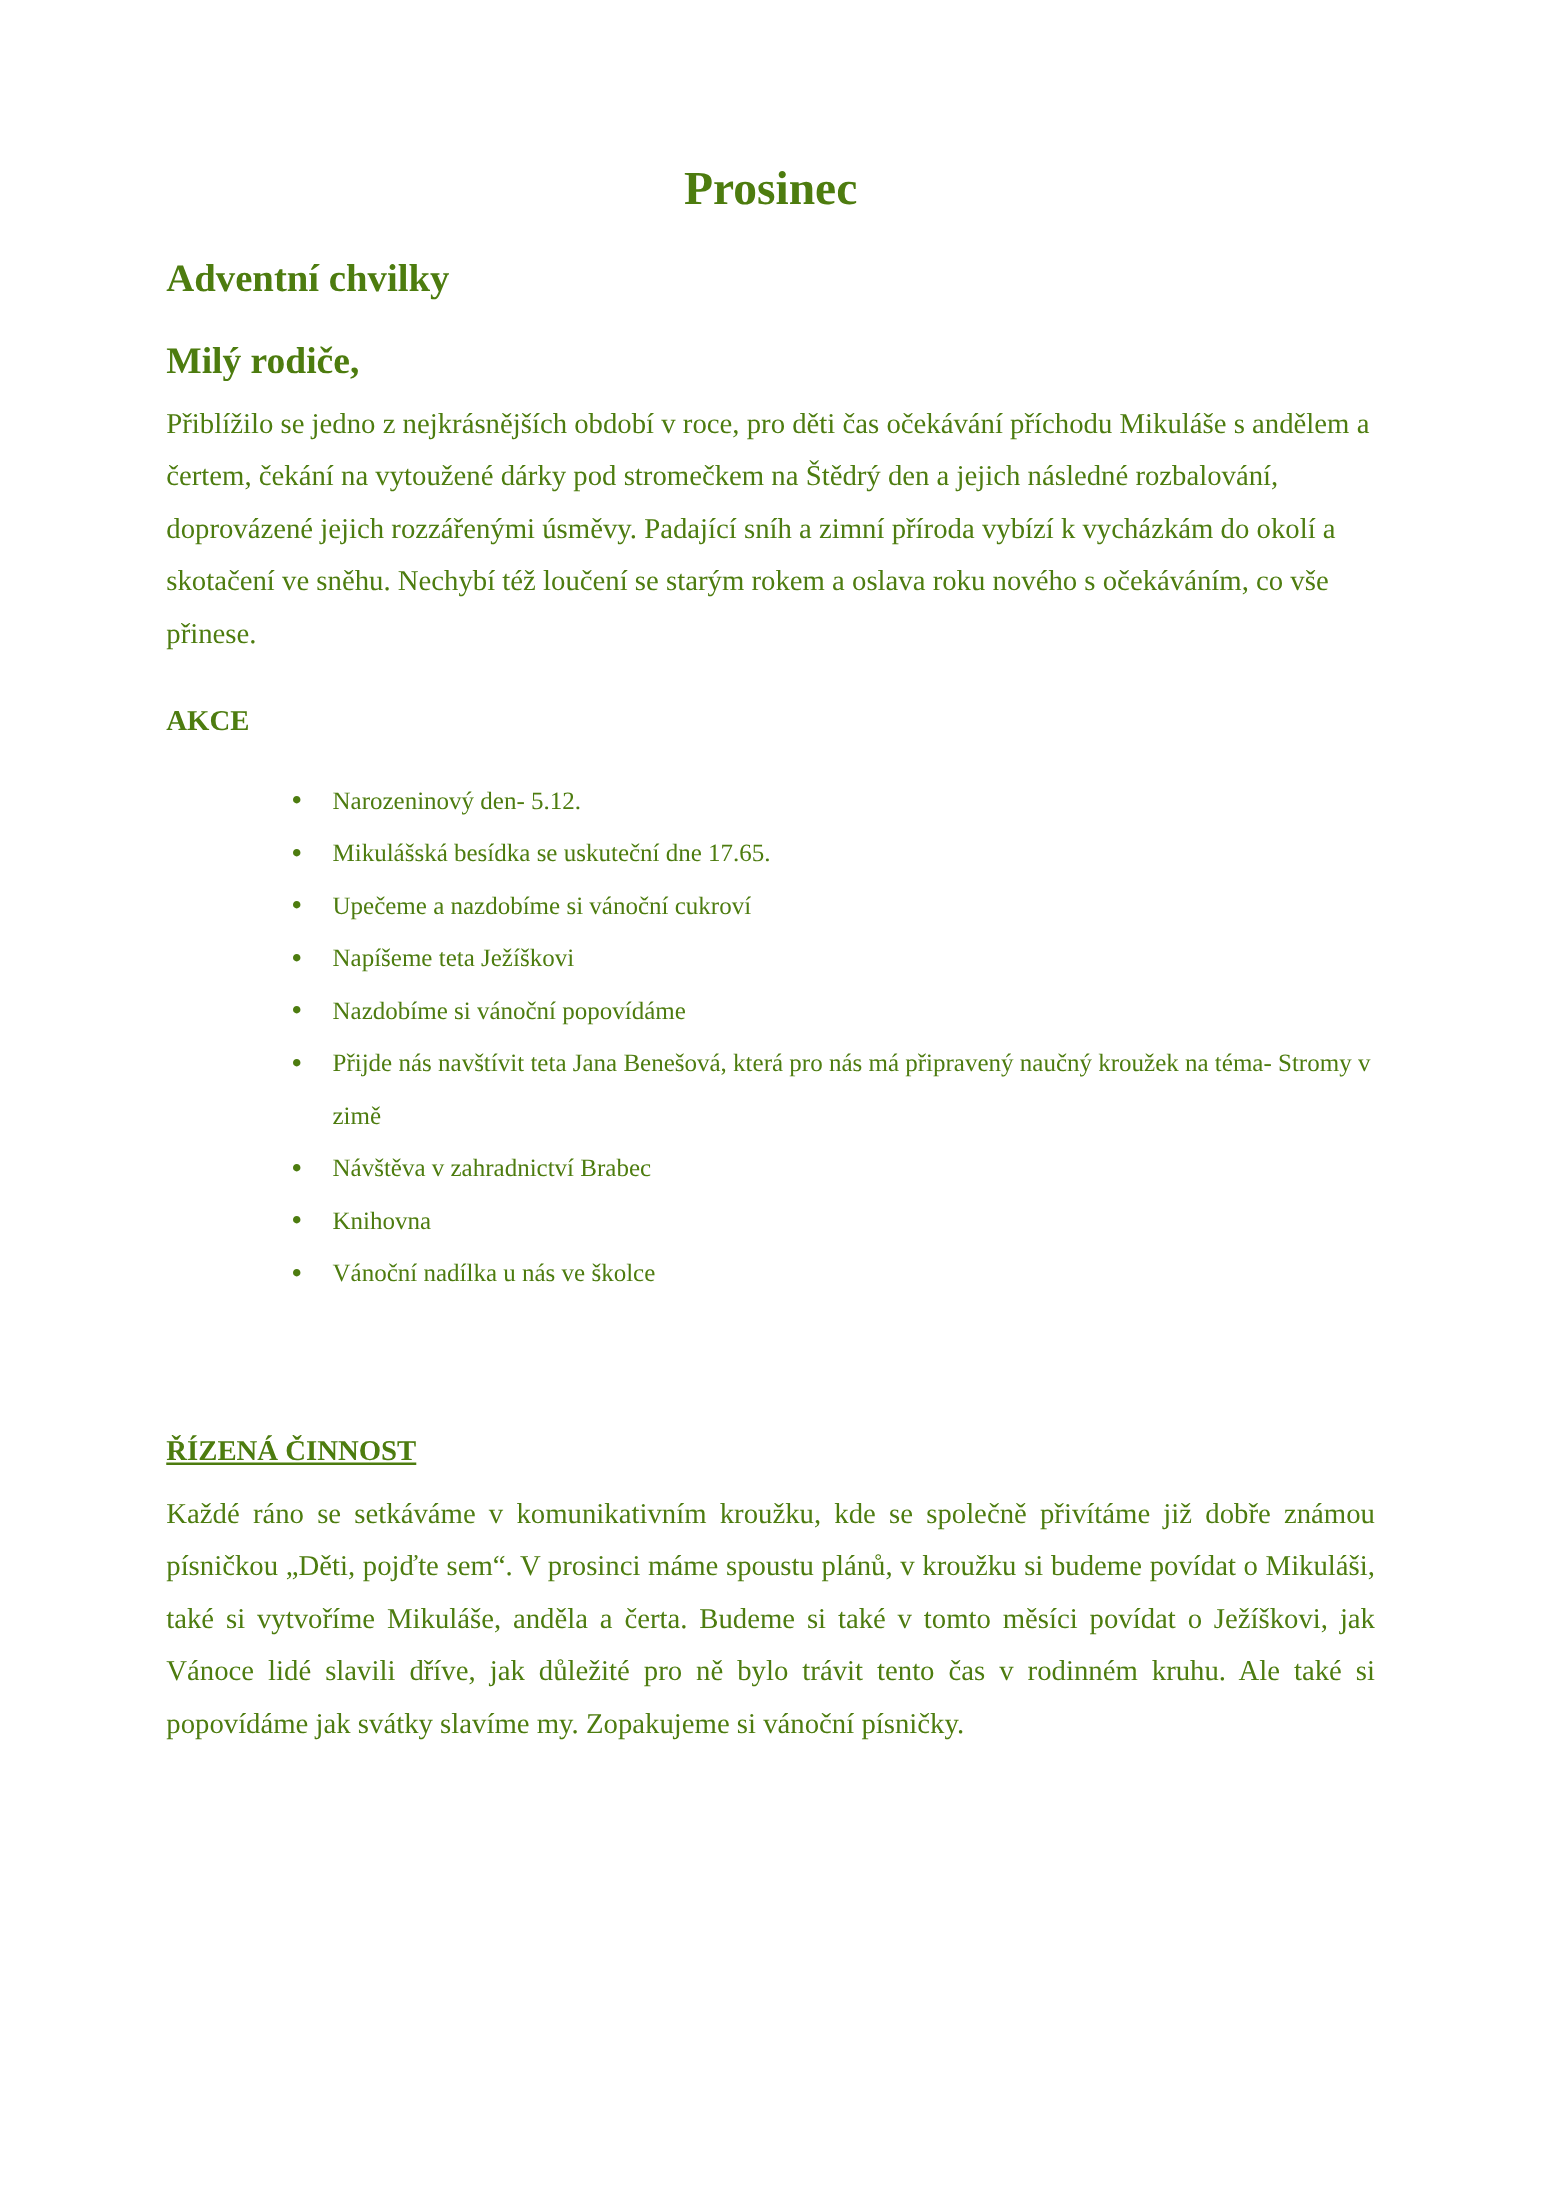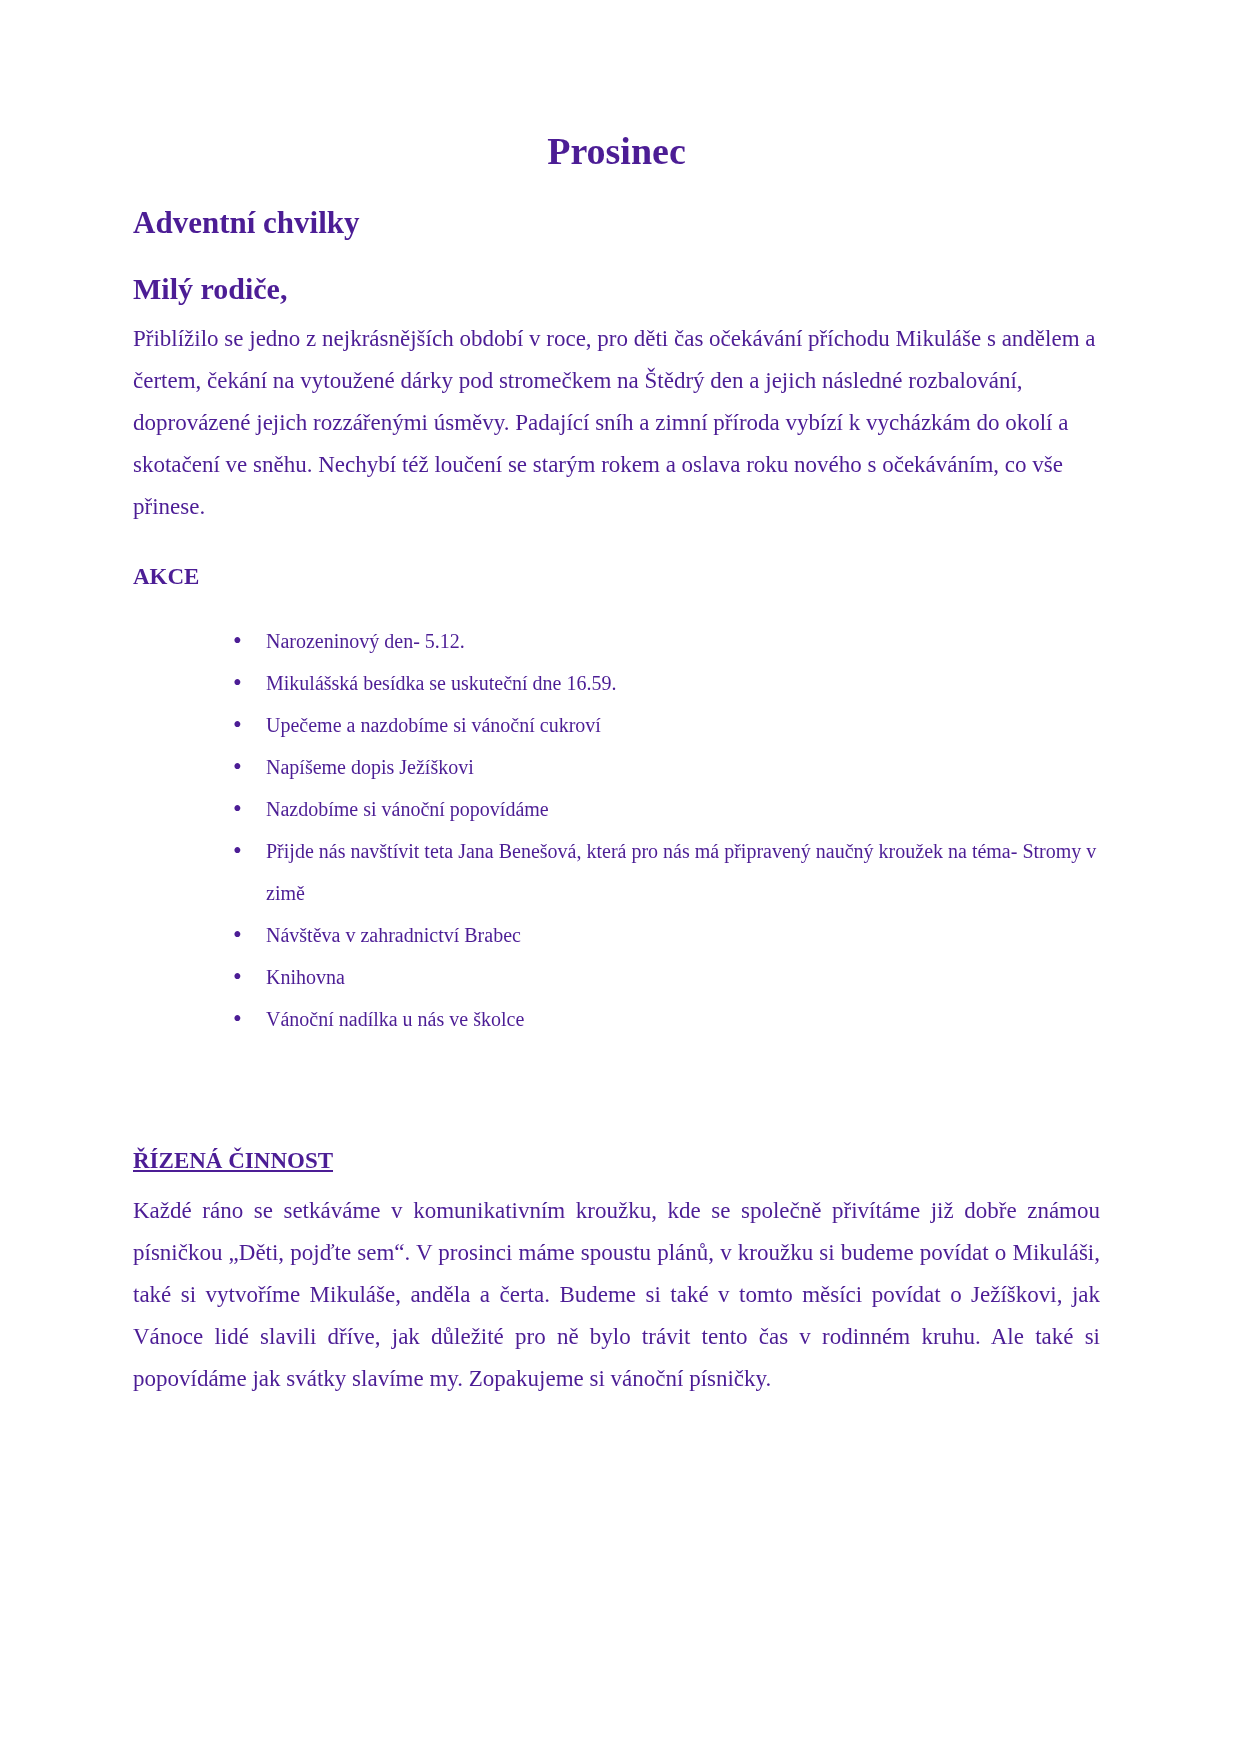--- a/index.html
+++ b/index.html
@@ -7,21 +7,21 @@
     padding: 0;
     background: #ffffff;
   }
   .page {
     position: relative;
     width: 1241px;
     height: 1755px;
     background: #ffffff;
     overflow: hidden;
     font-family: "Liberation Serif", "DejaVu Serif", serif;
-    color: #4c1d95;
+    color: #4d7c0f;
   }
   .content {
     margin-left: 133px;
     margin-right: 141px;
   }
   .doc-title {
     padding-top: 126px;
     font-size: 38px;
     font-weight: bold;
     text-align: center;
@@ -89,23 +89,23 @@
     <div class="doc-subtitle">Adventní chvilky</div>
 
     <div class="salutation">Milý rodiče,</div>
 
     <p class="body-text">Přiblížilo se jedno z nejkrásnějších období v roce, pro děti čas očekávání příchodu Mikuláše s andělem a čertem, čekání na vytoužené dárky pod stromečkem na Štědrý den a jejich následné rozbalování, doprovázené jejich rozzářenými úsměvy. Padající sníh a zimní příroda vybízí k vycházkám do okolí a skotačení ve sněhu. Nechybí též loučení se starým rokem a oslava roku nového s očekáváním, co vše přinese.</p>
 
     <div class="section-heading">AKCE</div>
 
     <ul class="bullet-list">
       <li>Narozeninový den- 5.12.</li>
-      <li>Mikulášská besídka se uskuteční dne 16.59.</li>
+      <li>Mikulášská besídka se uskuteční dne 17.65.</li>
       <li>Upečeme a nazdobíme si vánoční cukroví</li>
-      <li>Napíšeme dopis Ježíškovi</li>
+      <li>Napíšeme teta Ježíškovi</li>
       <li>Nazdobíme si vánoční popovídáme</li>
       <li>Přijde nás navštívit teta Jana Benešová, která pro nás má připravený naučný kroužek na téma- Stromy v zimě</li>
       <li>Návštěva v zahradnictví Brabec</li>
       <li>Knihovna</li>
       <li>Vánoční nadílka u nás ve školce</li>
     </ul>
 
     <div class="section-heading spaced">ŘÍZENÁ ČINNOST</div>
 
     <p class="body-text justified">Každé ráno se setkáváme v komunikativním kroužku, kde se společně přivítáme již dobře známou písničkou „Děti, pojďte sem“. V prosinci máme spoustu plánů, v kroužku si budeme povídat o Mikuláši, také si vytvoříme Mikuláše, anděla a čerta. Budeme si také v tomto měsíci povídat o Ježíškovi, jak Vánoce lidé slavili dříve, jak důležité pro ně bylo trávit tento čas v rodinném kruhu. Ale také si popovídáme jak svátky slavíme my. Zopakujeme si vánoční písničky.</p>

